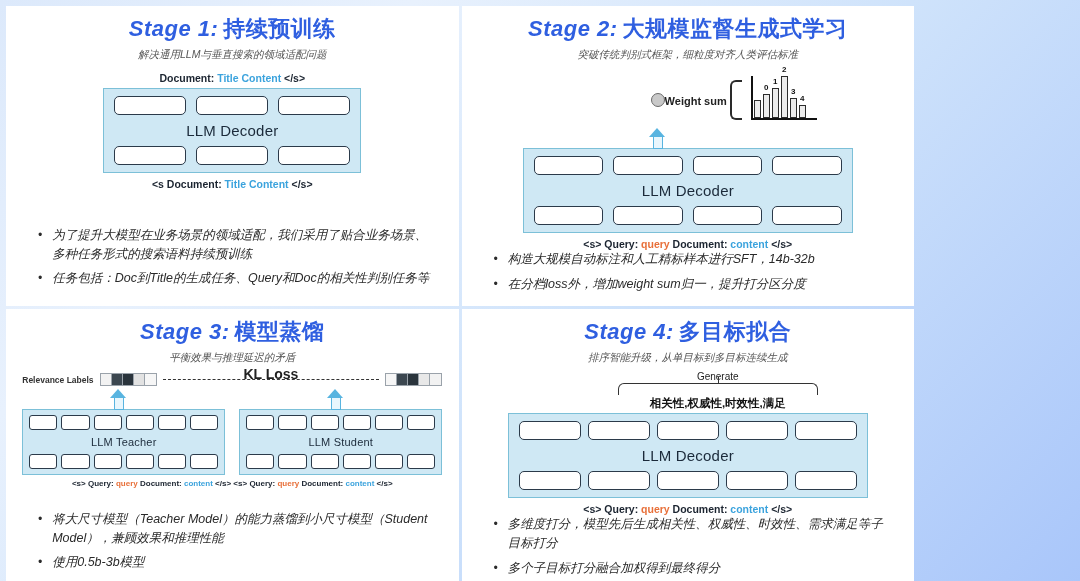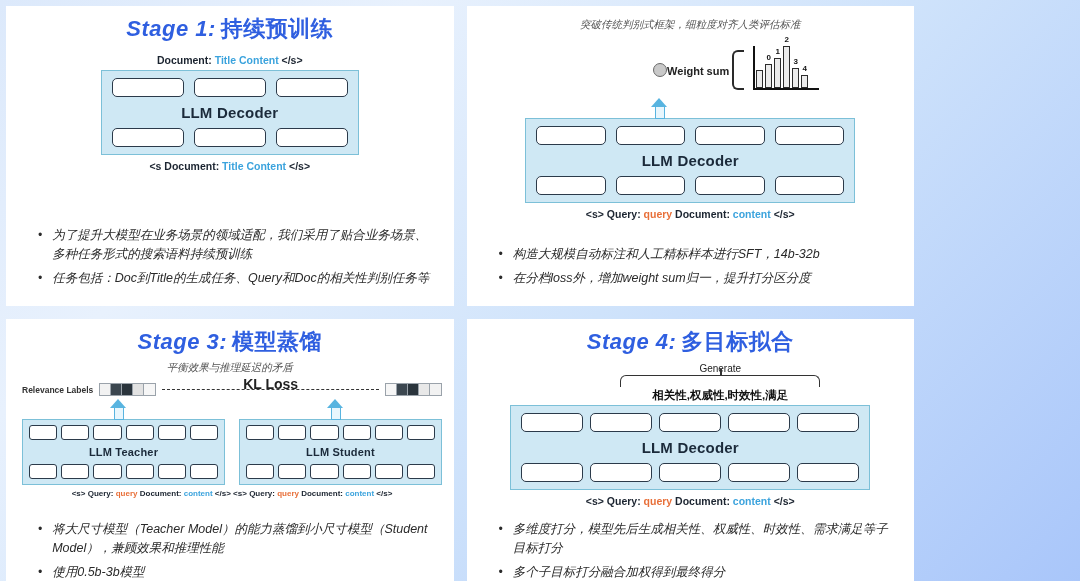--- a/index.html
+++ b/index.html
@@ -7,21 +7,21 @@
   body {
     font-family: "Liberation Sans", sans-serif;
     background: linear-gradient(135deg,#dce9fb 0%, #e8f1fd 25%, #cfe3fb 55%, #a9c6fa 100%);
     overflow:hidden;
   }
   .grid {
     position:relative; width:920px; height:581px;
     display:grid;
     grid-template-columns: 1fr 1fr;
     grid-template-rows: 300px 281px;
-    gap:13px;
+    gap:3px;
     padding:6px 6px 8px 6px;
   }
   .panel {
     background:#ffffff;
     position:relative;
     overflow:hidden;
     padding:8px 16px 6px 16px;
     display:flex; flex-direction:column;
   }
   .title {
@@ -53,21 +53,21 @@
   }
   .cellrow { display:flex; gap:10px; justify-content:center; width:100%; }
   .cell {
     background:#ffffff;
     border:1px solid #2b3a4a;
     border-radius:5px;
     height:19px;
     flex:1 1 0;
   }
   .decoder-name {
-    font-weight:bold;
+    font-weight:normal;
     font-size:15px;
     color:#1b2a3a;
     letter-spacing:0.2px;
     padding:2px 0;
   }
   .seq {
     text-align:center;
     font-size:10.5px;
     font-weight:bold;
     color:#1b2430;
@@ -137,20 +137,21 @@
 </head>
 <body>
 
 <div class="grid">
 
   <div class="panel stage1">
     <div class="title">
       <span class="en">Stage 1:</span>
       <span class="cn">持续预训练</span>
     </div>
+    <div class="subtitle">解决通用LLM与垂直搜索的领域适配问题</div>
 
     <div class="figure" style="width:258px; margin:10px auto 0 auto;">
       <div class="seq" style="margin:0 0 4px 0; text-align:center;">
         <span>Document:</span>
         <span class="blue">Title Content</span>
         <span>&lt;/s&gt;</span>
       </div>
       <div class="decoder">
         <div class="cellrow">
           <div class="cell"></div>
@@ -177,20 +178,24 @@
         <span class="txt">为了提升大模型在业务场景的领域适配，我们采用了贴合业务场景、多种任务形式的搜索语料持续预训练</span>
       </div>
       <div class="bullet">
         <span class="dot">•</span>
         <span class="txt">任务包括：Doc到Title的生成任务、Query和Doc的相关性判别任务等</span>
       </div>
     </div>
   </div>
 
   <div class="panel stage2">
+    <div class="title">
+      <span class="en">Stage 2:</span>
+      <span class="cn">大规模监督生成式学习</span>
+    </div>
     <div class="subtitle">突破传统判别式框架，细粒度对齐人类评估标准</div>
 
     <div class="figure" style="width:330px; margin:4px auto 0 auto;">
 
       <div class="ws-wrap">
         <div style="display:flex; align-items:center;">
           <div style="display:flex; flex-direction:row; align-items:center;">
             <div class="circle"></div>
             <div class="ws-label" style="margin-top:3px;">Weight sum</div>
           </div>
@@ -372,20 +377,21 @@
         <span class="txt">使用0.5b-3b模型</span>
       </div>
     </div>
   </div>
 
   <div class="panel stage4">
     <div class="title">
       <span class="en">Stage 4:</span>
       <span class="cn">多目标拟合</span>
     </div>
+    <div class="subtitle">排序智能升级，从单目标到多目标连续生成</div>
 
     <div class="figure" style="width:360px; margin:6px auto 0 auto;">
 
       <div style="display:flex; justify-content:center;">
         <div style="display:flex; flex-direction:column; align-items:center; margin-left:60px;">
           <div class="gen-label">Generate</div>
           <div class="gen-brace"></div>
           <div class="gen-items">相关性,权威性,时效性,满足</div>
         </div>
       </div>

